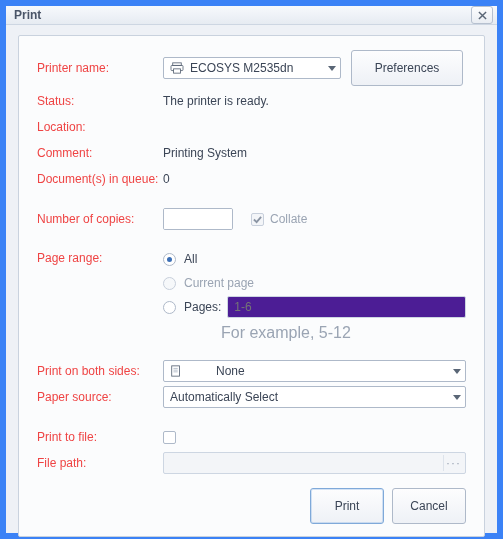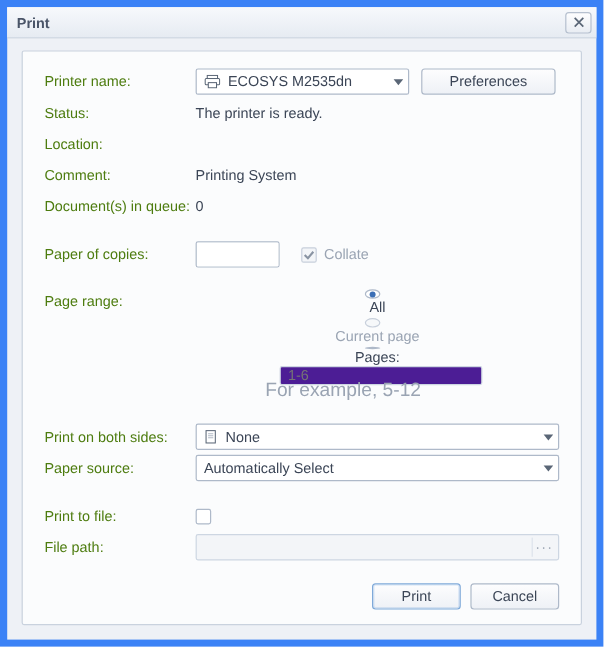--- a/index.html
+++ b/index.html
@@ -61,53 +61,53 @@
     flex-direction: column;
   }
   .row {
     display: flex;
     align-items: center;
     min-height: 22px;
     margin-bottom: 4px;
   }
   .label-col {
     width: 126px;
-    color: #4d7c0f;
+    color: #ef4444;
   }
   .value-col {
     flex: 1;
     display: flex;
     align-items: center;
     color: #3b4556;
   }
   .gap { height: 14px; }
   .select {
     display: flex;
     align-items: center;
     height: 22px;
     border: 1px solid #aeb9c9;
     background: #fff;
     border-radius: 2px;
     padding: 0 4px 0 6px;
     cursor: default;
   }
-  .select.full { flex: 1; }
+  .select.full { flex: 1; gap: 28px; }
   .select .sel-text { flex: 1; white-space: nowrap; overflow: hidden; }
   .select .caret {
     width: 0; height: 0;
     border-left: 4px solid transparent;
     border-right: 4px solid transparent;
     border-top: 5px solid #5a6676;
     margin-left: 4px;
   }
   .printer-select { width: 178px; }
   .printer-icon { margin-right: 6px; display:flex; }
   .printer-icon svg { width: 14px; height: 12px; }
   .btn {
-    height: 22px;
+    height: 36px;
     border: 1px solid #aeb9c9;
     background: linear-gradient(#fdfdfe, #eef1f6);
     border-radius: 3px;
     padding: 0 14px;
     display: flex;
     align-items: center;
     justify-content: center;
     color: #3b4556;
     cursor: default;
   }
@@ -156,21 +156,21 @@
     justify-content: center;
     cursor: default;
   }
   .radio.disabled { border-color:#c7cfdb; background:#f6f8fa; cursor: default;}
   .radio.selected::after {
     content:"";
     width: 5px; height: 5px;
     border-radius: 50%;
     background: #3b6fb6;
   }
-  .radio-row { display:flex; align-items:center; height: 22px; margin-bottom: 2px; flex-direction: column;}
+  .radio-row { display:flex; align-items:center; height: 22px; margin-bottom: 2px;}
   .radio-label { color:#3b4556; }
   .radio-label.disabled { color:#9aa4b3; }
   .pages-input {
     flex:1;
     height: 22px;
     border: 1px solid #cdd6e2;
     background: #4c1d95;
     color:#9aa4b3;
     padding: 0 6px;
     font: inherit;
@@ -266,21 +266,21 @@
         <div class="value-col">Printing System</div>
       </div>
       <div class="row">
         <div class="label-col">Document(s) in queue:</div>
         <div class="value-col">0</div>
       </div>
 
       <div class="gap"></div>
 
       <div class="row">
-        <div class="label-col">Paper of copies:</div>
+        <div class="label-col">Number of copies:</div>
         <div class="value-col">
           <div class="spinner">
             <input value="1" style="">
 
           </div>
           <div class="collate-wrap">
             <div class="chk disabled checked">
               <svg viewBox="0 0 10 10">
                   <path d="M1 5 L4 8 L9 2"></path>
                 </svg>

